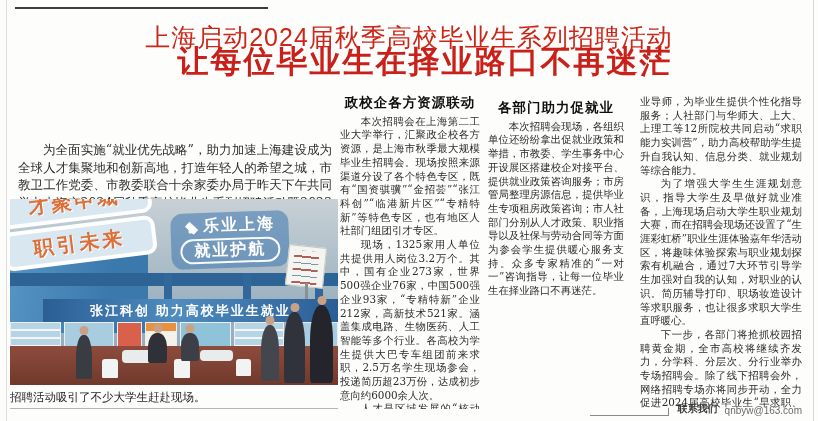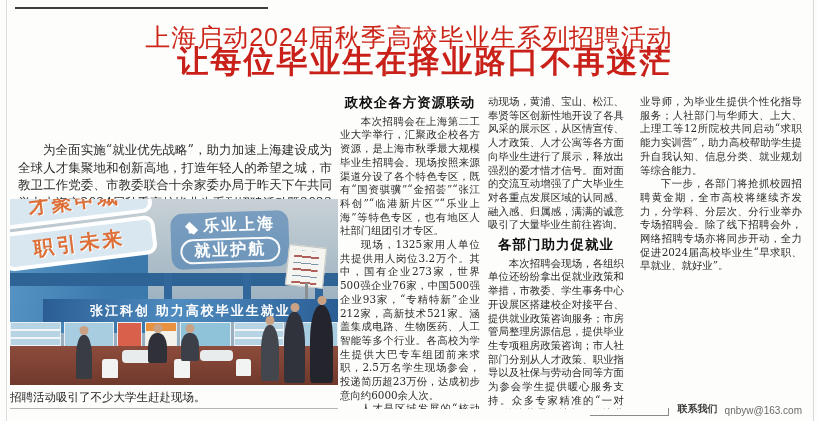--- a/index.html
+++ b/index.html
@@ -200,34 +200,34 @@
   <div class="ph-person standing st4">
       <span class="ph-head"></span>
     </div>
 </div>
 
 <div class="caption">招聘活动吸引了不少大学生赶赴现场。</div>
 <div class="col1-rule"></div>
 
 <div class="bodycol col2">
   <div class="sec-title">政校企各方资源联动</div>
-  <p class="p-indent">本次招聘会在上海第二工业大学举行，汇聚政企校各方资源，是上海市秋季最大规模毕业生招聘会。现场按照来源渠道分设了各个特色专区，既有“国资骐骥”“金招荟”“张江科创”“临港新片区”“乐业上海”等特色专区，也有地区人社部门组团引才专区。</p>
+  <p class="p-indent">本次招聘会在上海第二工业大学举行，汇聚政企校各方资源，是上海市秋季最大规模毕业生招聘会。现场按照来源渠道分设了各个特色专区，既有“国资骐骥”“金招荟”“张江科创”“临港新片区”“专精特新”等特色专区，也有地区人社部门组团引才专区。</p>
   <p class="p-indent">现场，1325家用人单位共提供用人岗位3.2万个。其中，国有企业273家，世界500强企业76家，中国500强企业93家，“专精特新”企业212家，高新技术521家。涵盖集成电路、生物医药、人工智能等多个行业。各高校为学生提供大巴专车组团前来求职，2.5万名学生现场参会，投递简历超23万份，达成初步意向约6000余人次。</p>
   <p class="p-indent">人才是区域发展的“核动力”，为高质量发展集聚更多优秀人才，各区争相拿出最优的人才政策引人才、最优的服务留人才。活</p>
 </div>
 
 <div class="bodycol col3">
-  <p>动现场，黄浦、宝山、松江、奉贤等区创新性地开设了各具风采的展示区，从区情宣传、人才政策、人才公寓等各方面向毕业生进行了展示，释放出强烈的爱才惜才信号。面对面的交流互动增强了广大毕业生对各重点发展区域的认同感、融入感、归属感，满满的诚意吸引了大量毕业生前往咨询。</p>
   <div class="sec-title mid">各部门助力促就业</div>
   <p class="p-indent">本次招聘会现场，各组织单位还纷纷拿出促就业政策和举措，市教委、学生事务中心开设展区搭建校企对接平台、提供就业政策咨询服务；市房管局整理房源信息，提供毕业生专项租房政策咨询；市人社部门分别从人才政策、职业指导以及社保与劳动合同等方面为参会学生提供暖心服务支持。众多专家精准的“一对一”咨询指导，让每一位毕业生在择业路口不再迷茫。</p>
 
 </div>
 
 <div class="bodycol col4">
   <p>业导师，为毕业生提供个性化指导服务；人社部门与华师大、上大、上理工等12所院校共同启动“求职能力实训营”，助力高校帮助学生提升自我认知、信息分类、就业规划等综合能力。</p>
+  <p class="p-indent">为了增强大学生生涯规划意识，指导大学生及早做好就业准备，上海现场启动大学生职业规划大赛，而在招聘会现场还设置了“生涯彩虹桥”职业生涯体验嘉年华活动区，将趣味体验探索与职业规划探索有机融合，通过7大环节引导学生加强对自我的认知，对职业的认识。简历辅导打印、职场妆造设计等求职服务，也让很多求职大学生直呼暖心。</p>
   <p class="p-indent">下一步，各部门将抢抓校园招聘黄金期，全市高校将继续齐发力，分学科、分层次、分行业举办专场招聘会。除了线下招聘会外，网络招聘专场亦将同步开动，全力促进2024届高校毕业生“早求职、早就业、就好业”。</p>
 </div>
 
 <div class="footer-contact">
   <span class="contact-rule"></span>
   <span class="contact-tick"></span>
   <span class="contact-label">联系我们</span>
   <span class="contact-email">qnbyw@163.com</span>
 </div>
 

